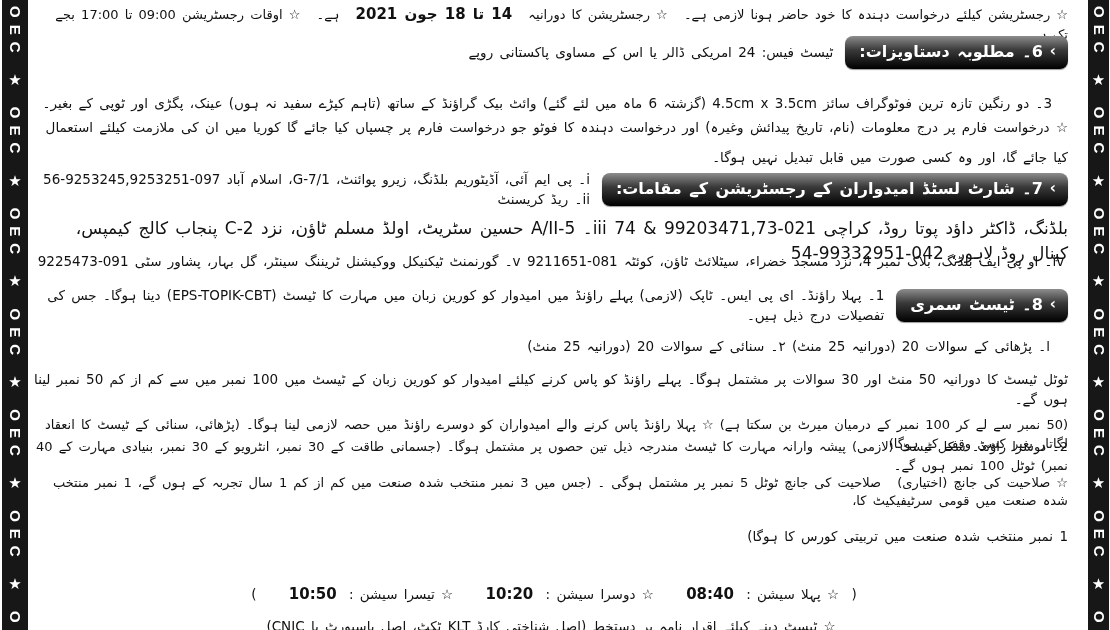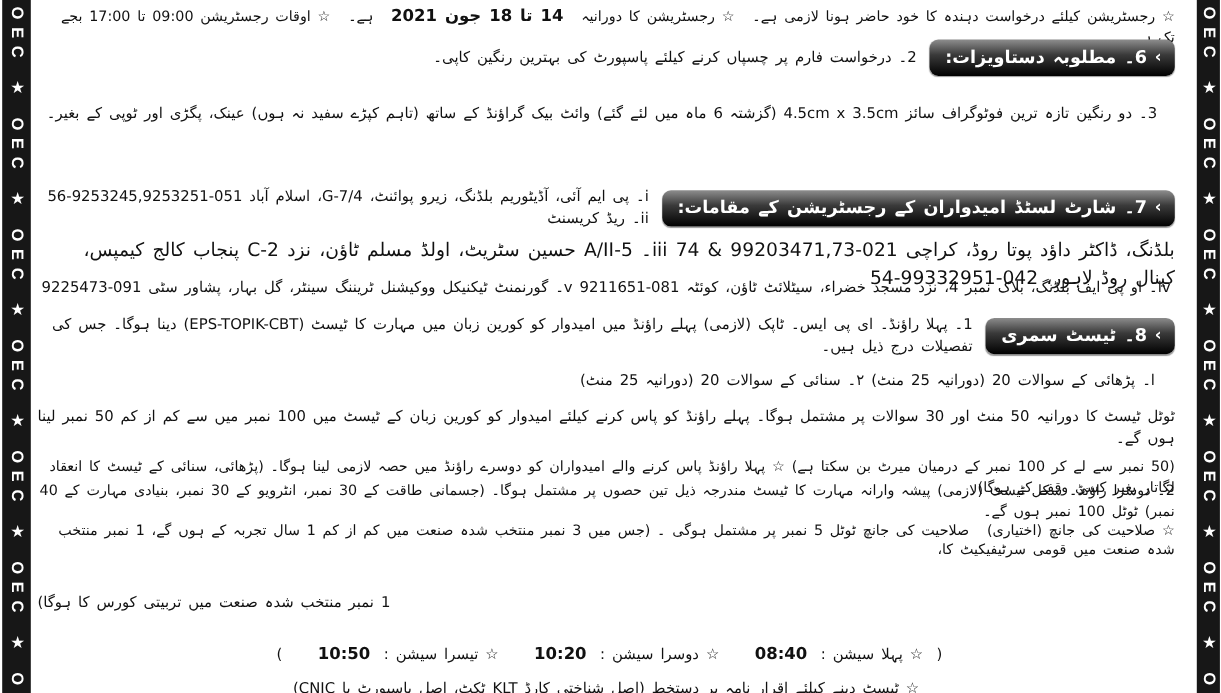--- a/index.html
+++ b/index.html
@@ -45,21 +45,21 @@
   .r4  { top:112px; line-height:30px; }
   .r5  { top:170px; }
   .r6  { top:216px; font-size:17px; }
   .r7  { top:252px; text-align:center; }
   .r8  { top:286px; }
   .r9  { top:337px; padding-right:18px; }
   .r10 { top:370px; }
   .r11 { top:416px; font-size:13px; }
   .r12 { top:438px; font-size:13px; }
   .r13 { top:474px; font-size:13px; line-height:1.35; }
-  .r14 { top:539px; text-align:left; }
+  .r14 { top:527px; text-align:right; }
   .r15 { top:548px; padding-right:14px; }
   .r16 { top:584px; text-align:center; }
   .r17 { top:617px; text-align:center; }
   .stime { font-weight:bold; font-size:15px; margin-inline-end:26px; }
   .slabel { margin-inline-end:6px; }
 </style>
 </head>
 <body>
 
 <div class="page">
@@ -77,30 +77,31 @@
     <span class="seg bnum">14 تا 18 جون 2021</span>
     <span class="seg">ہے۔</span>
     <span class="seg">☆ اوقات رجسٹریشن 09:00 تا 17:00 بجے تک ہے۔</span>
   </div>
 
   <div class="row rowflex r2">
     <div class="hbox">
       <span class="notch">‹</span>
       <span>6۔ مطلوبہ دستاویزات:</span>
     </div>
-    <span class="seg">2۔ درخواست فارم پر چسپاں کرنے کیلئے پاسپورٹ کی بہترین رنگین کاپی۔</span>
+    <span class="seg">ٹیسٹ فیس: 24 امریکی ڈالر یا اس کے مساوی پاکستانی روپے</span>
   </div>
   <div class="row r3">3۔ دو رنگین تازہ ترین فوٹوگراف سائز 4.5cm x 3.5cm (گزشتہ 6 ماہ میں لئے گئے) وائٹ بیک گراؤنڈ کے ساتھ (تاہم کپڑے سفید نہ ہوں) عینک، پگڑی اور ٹوپی کے بغیر۔</div>
+  <div class="row r4">☆ درخواست فارم پر درج معلومات (نام، تاریخ پیدائش وغیرہ) اور درخواست دہندہ کا فوٹو جو درخواست فارم پر چسپاں کیا جائے گا کوریا میں ان کی ملازمت کیلئے استعمال کیا جائے گا، اور وہ کسی صورت میں قابل تبدیل نہیں ہوگا۔</div>
 
   <div class="row rowflex r5">
     <div class="hbox">
       <span class="notch">‹</span>
       <span>7۔ شارٹ لسٹڈ امیدواران کے رجسٹریشن کے مقامات:</span>
     </div>
-    <span class="seg">i۔ پی ایم آئی، آڈیٹوریم بلڈنگ، زیرو پوائنٹ، G-7/4، اسلام آباد 051-9253245,9253251-56 ii۔ ریڈ کریسنٹ</span>
+    <span class="seg">i۔ پی ایم آئی، آڈیٹوریم بلڈنگ، زیرو پوائنٹ، G-7/1، اسلام آباد 097-9253245,9253251-56 ii۔ ریڈ کریسنٹ</span>
   </div>
   <div class="row r6">بلڈنگ، ڈاکٹر داؤد پوتا روڈ، کراچی 021-99203471,73 &amp; 74 iii۔ 5-A/II حسین سٹریٹ، اولڈ مسلم ٹاؤن، نزد 2-C پنجاب کالج کیمپس، کینال روڈ لاہور، 042-99332951-54</div>
   <div class="row r7">iv۔ او پی ایف بلڈنگ، بلاک نمبر 4، نزد مسجد خضراء، سیٹلائٹ ٹاؤن، کوئٹہ 081-9211651 v۔ گورنمنٹ ٹیکنیکل ووکیشنل ٹریننگ سینٹر، گل بہار، پشاور سٹی 091-9225473</div>
 
   <div class="row rowflex r8">
     <div class="hbox">
       <span class="notch">‹</span>
       <span>8۔ ٹیسٹ سمری</span>
     </div>
     <span class="seg">1۔ پہلا راؤنڈ۔ ای پی ایس۔ ٹاپک (لازمی) پہلے راؤنڈ میں امیدوار کو کورین زبان میں مہارت کا ٹیسٹ (EPS-TOPIK-CBT) دینا ہوگا۔ جس کی تفصیلات درج ذیل ہیں۔</span>

